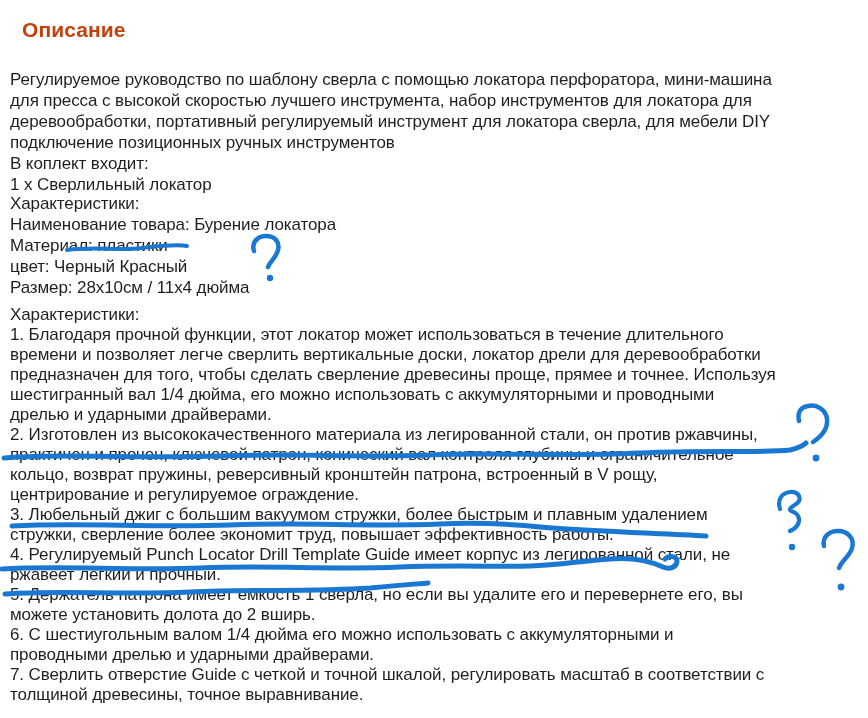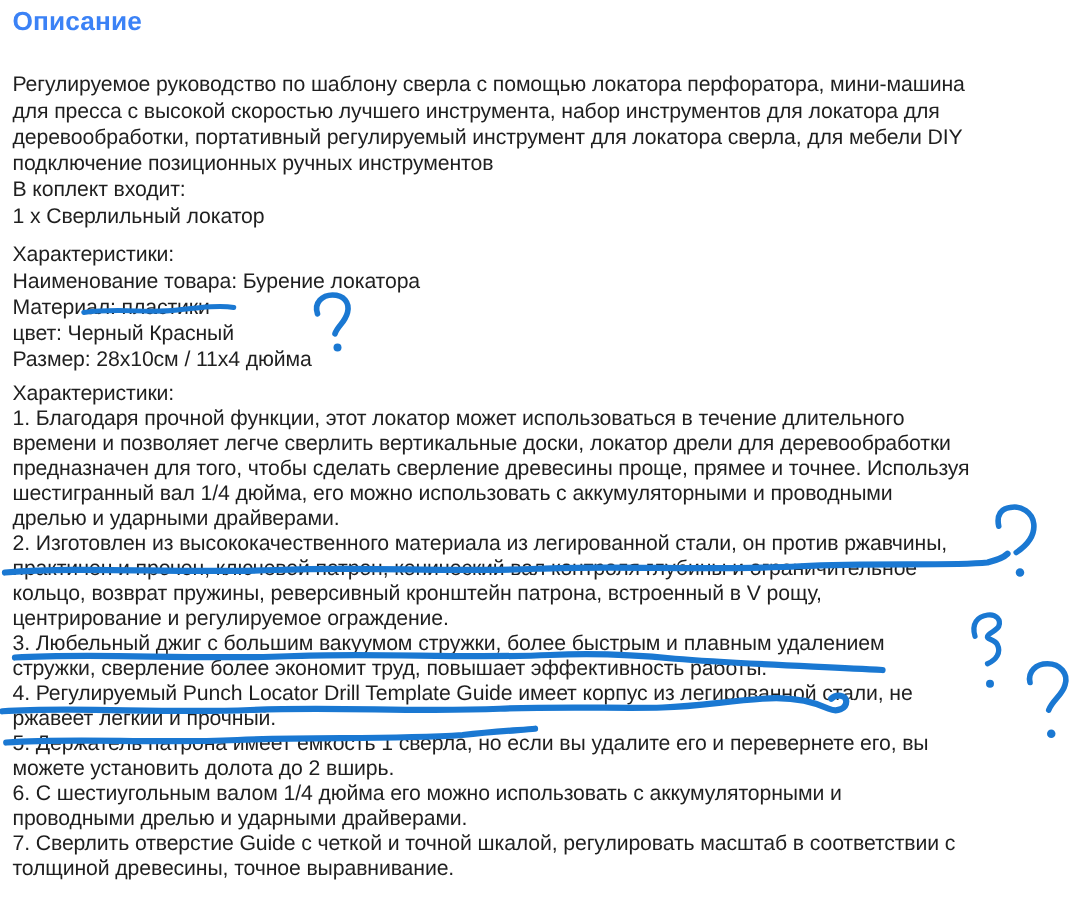--- a/index.html
+++ b/index.html
@@ -9,32 +9,32 @@
   html,body{margin:0;padding:0;}
   body{
     width:868px;height:718px;
     background:#ffffff;
     overflow:hidden;
     position:relative;
     font-family:"Liberation Sans","DejaVu Sans",sans-serif;
   }
   .doc{position:absolute;inset:0;}
   .title{
-    position:absolute;left:10px;top:6px;margin:0;
-    font-size:21px;font-weight:700;color:#3b82f6;
+    position:absolute;left:10px;top:6px;margin:12px;
+    font-size:21px;font-weight:700;color:#c2410c;
     letter-spacing:.1px;
   }
   .block{
     position:absolute;left:10px;right:14px;
     color:var(--text);
     font-size:17px;
     letter-spacing:-.1px;
     white-space:pre-line;
   }
-  .intro{top:57px;line-height:21px;}
+  .intro{top:69px;line-height:21px;}
   .specs{top:193px;line-height:21px;}
   .features{top:305px;line-height:20px;}
   .ink-layer{
     position:absolute;inset:0;
     pointer-events:none;
   }
   .ink-layer path{
     fill:none;
     stroke:var(--ink);
     stroke-linecap:round;

